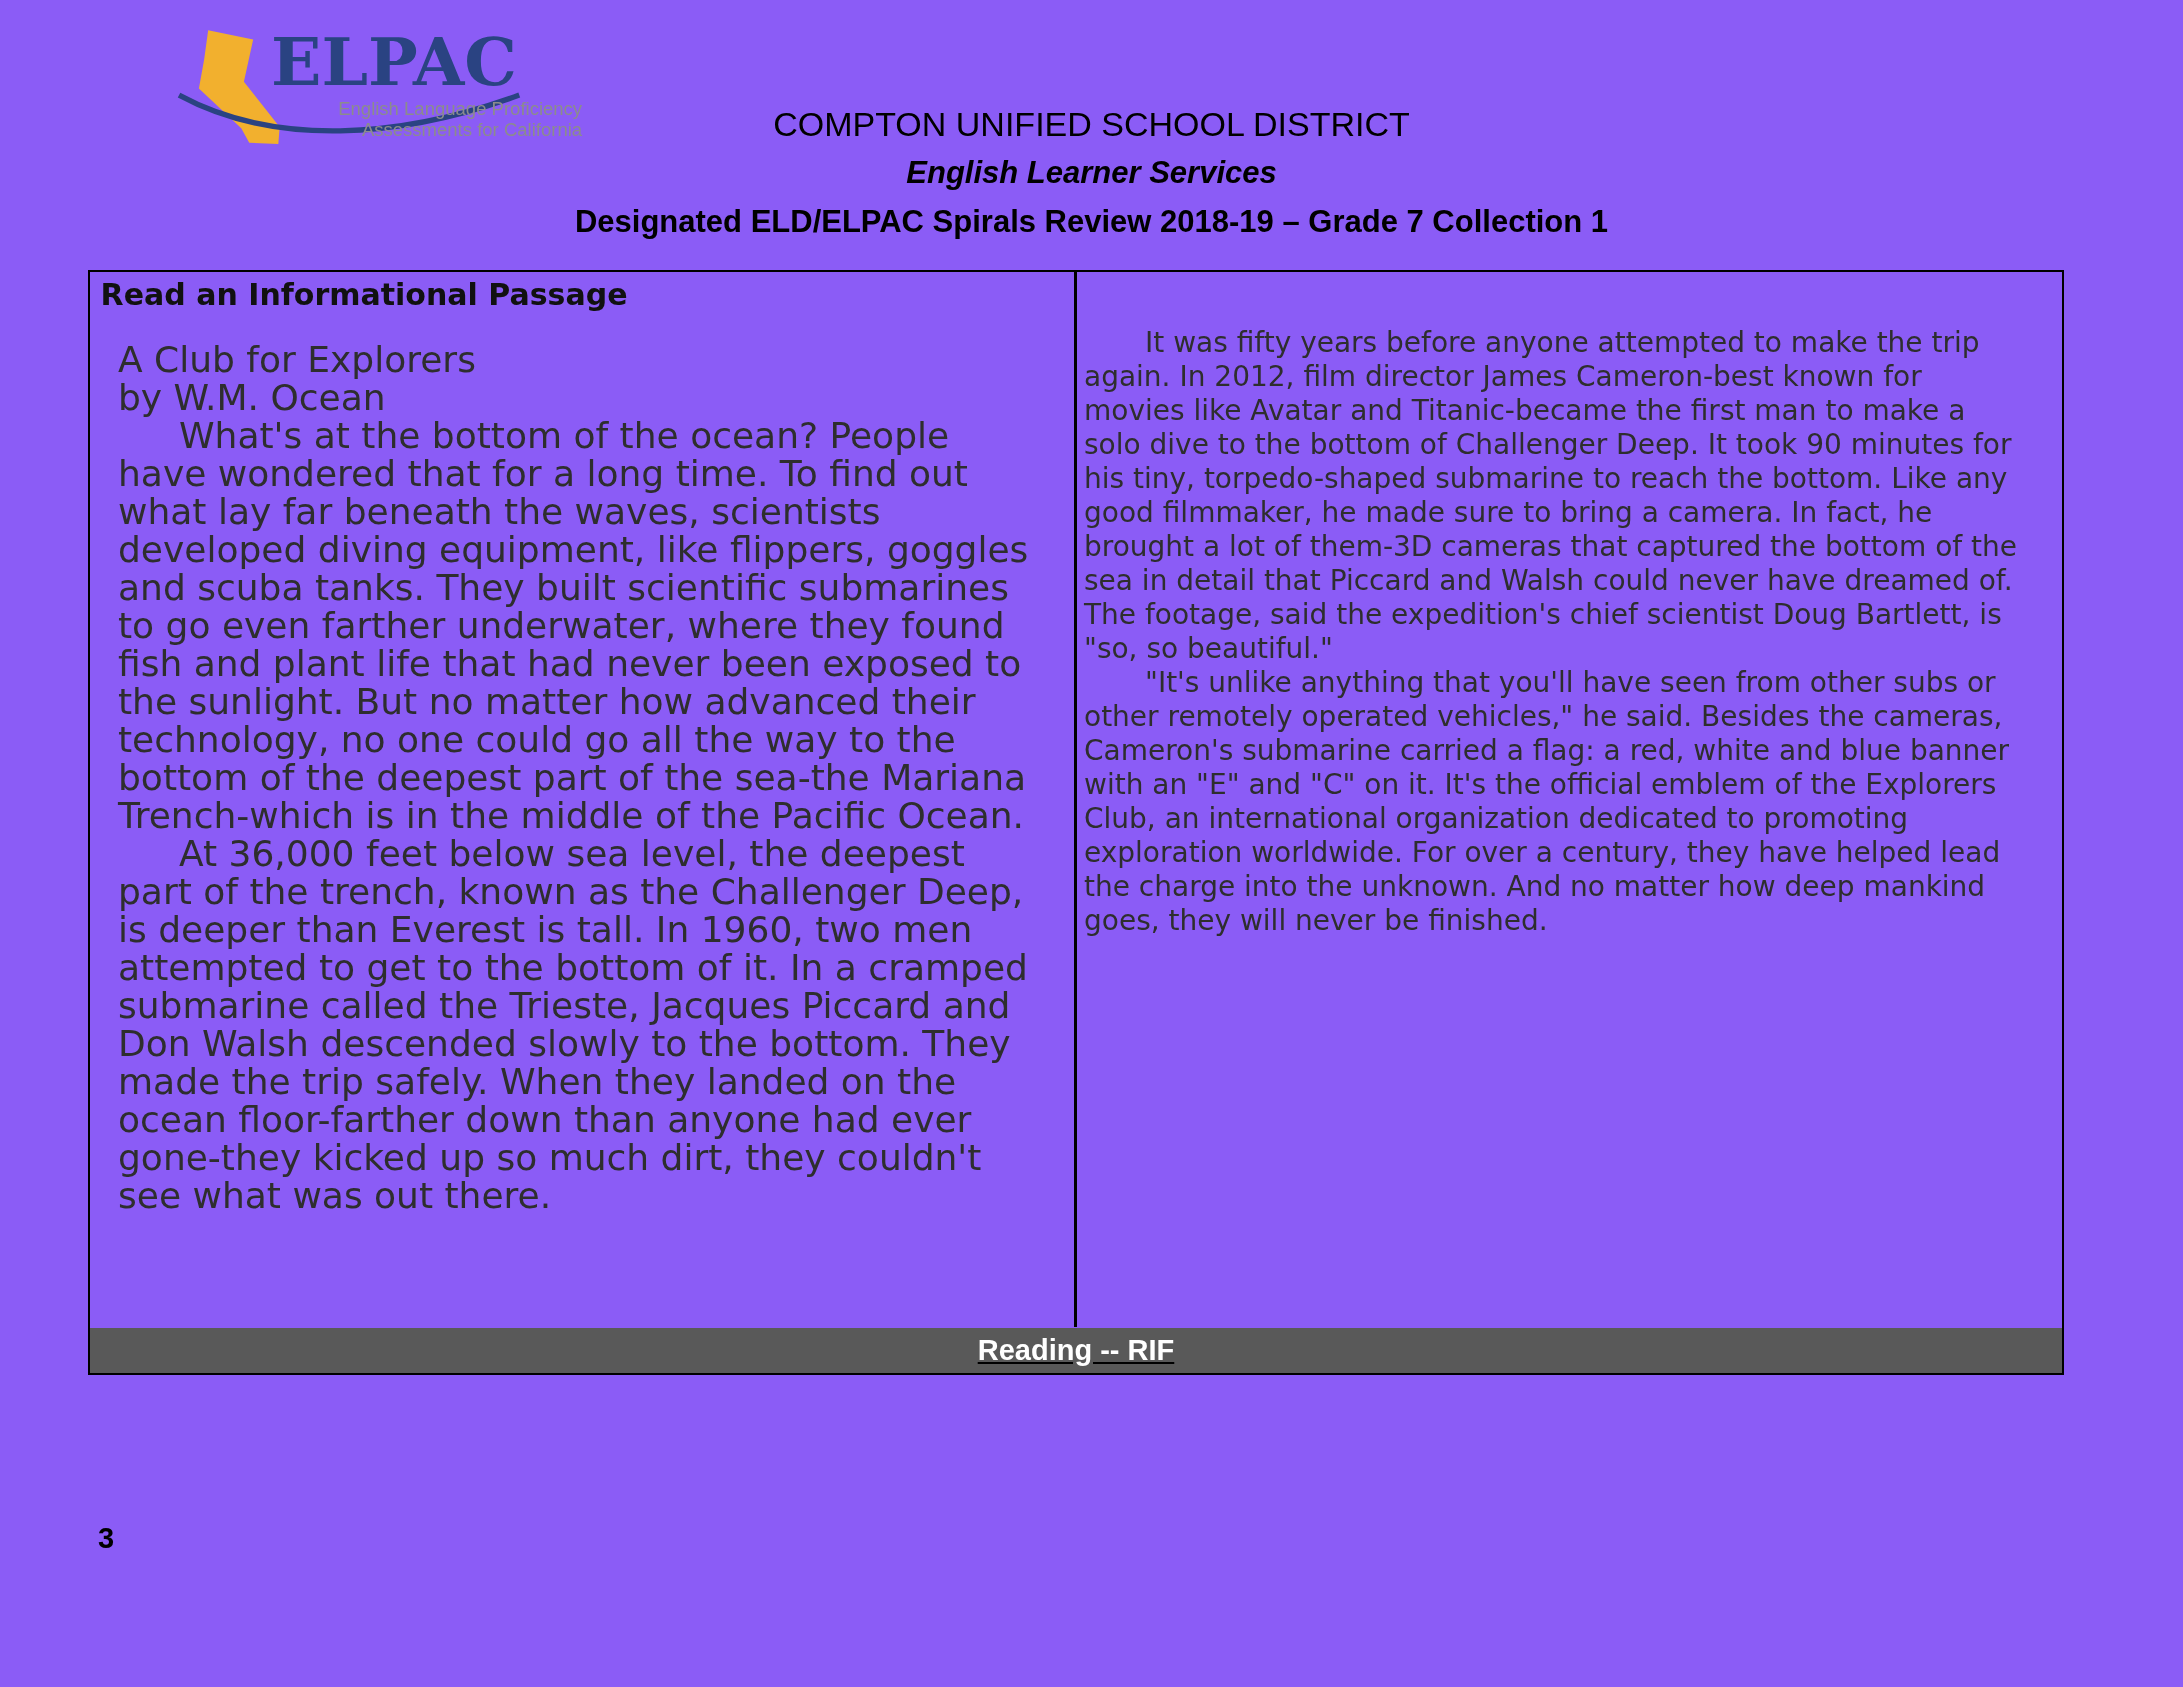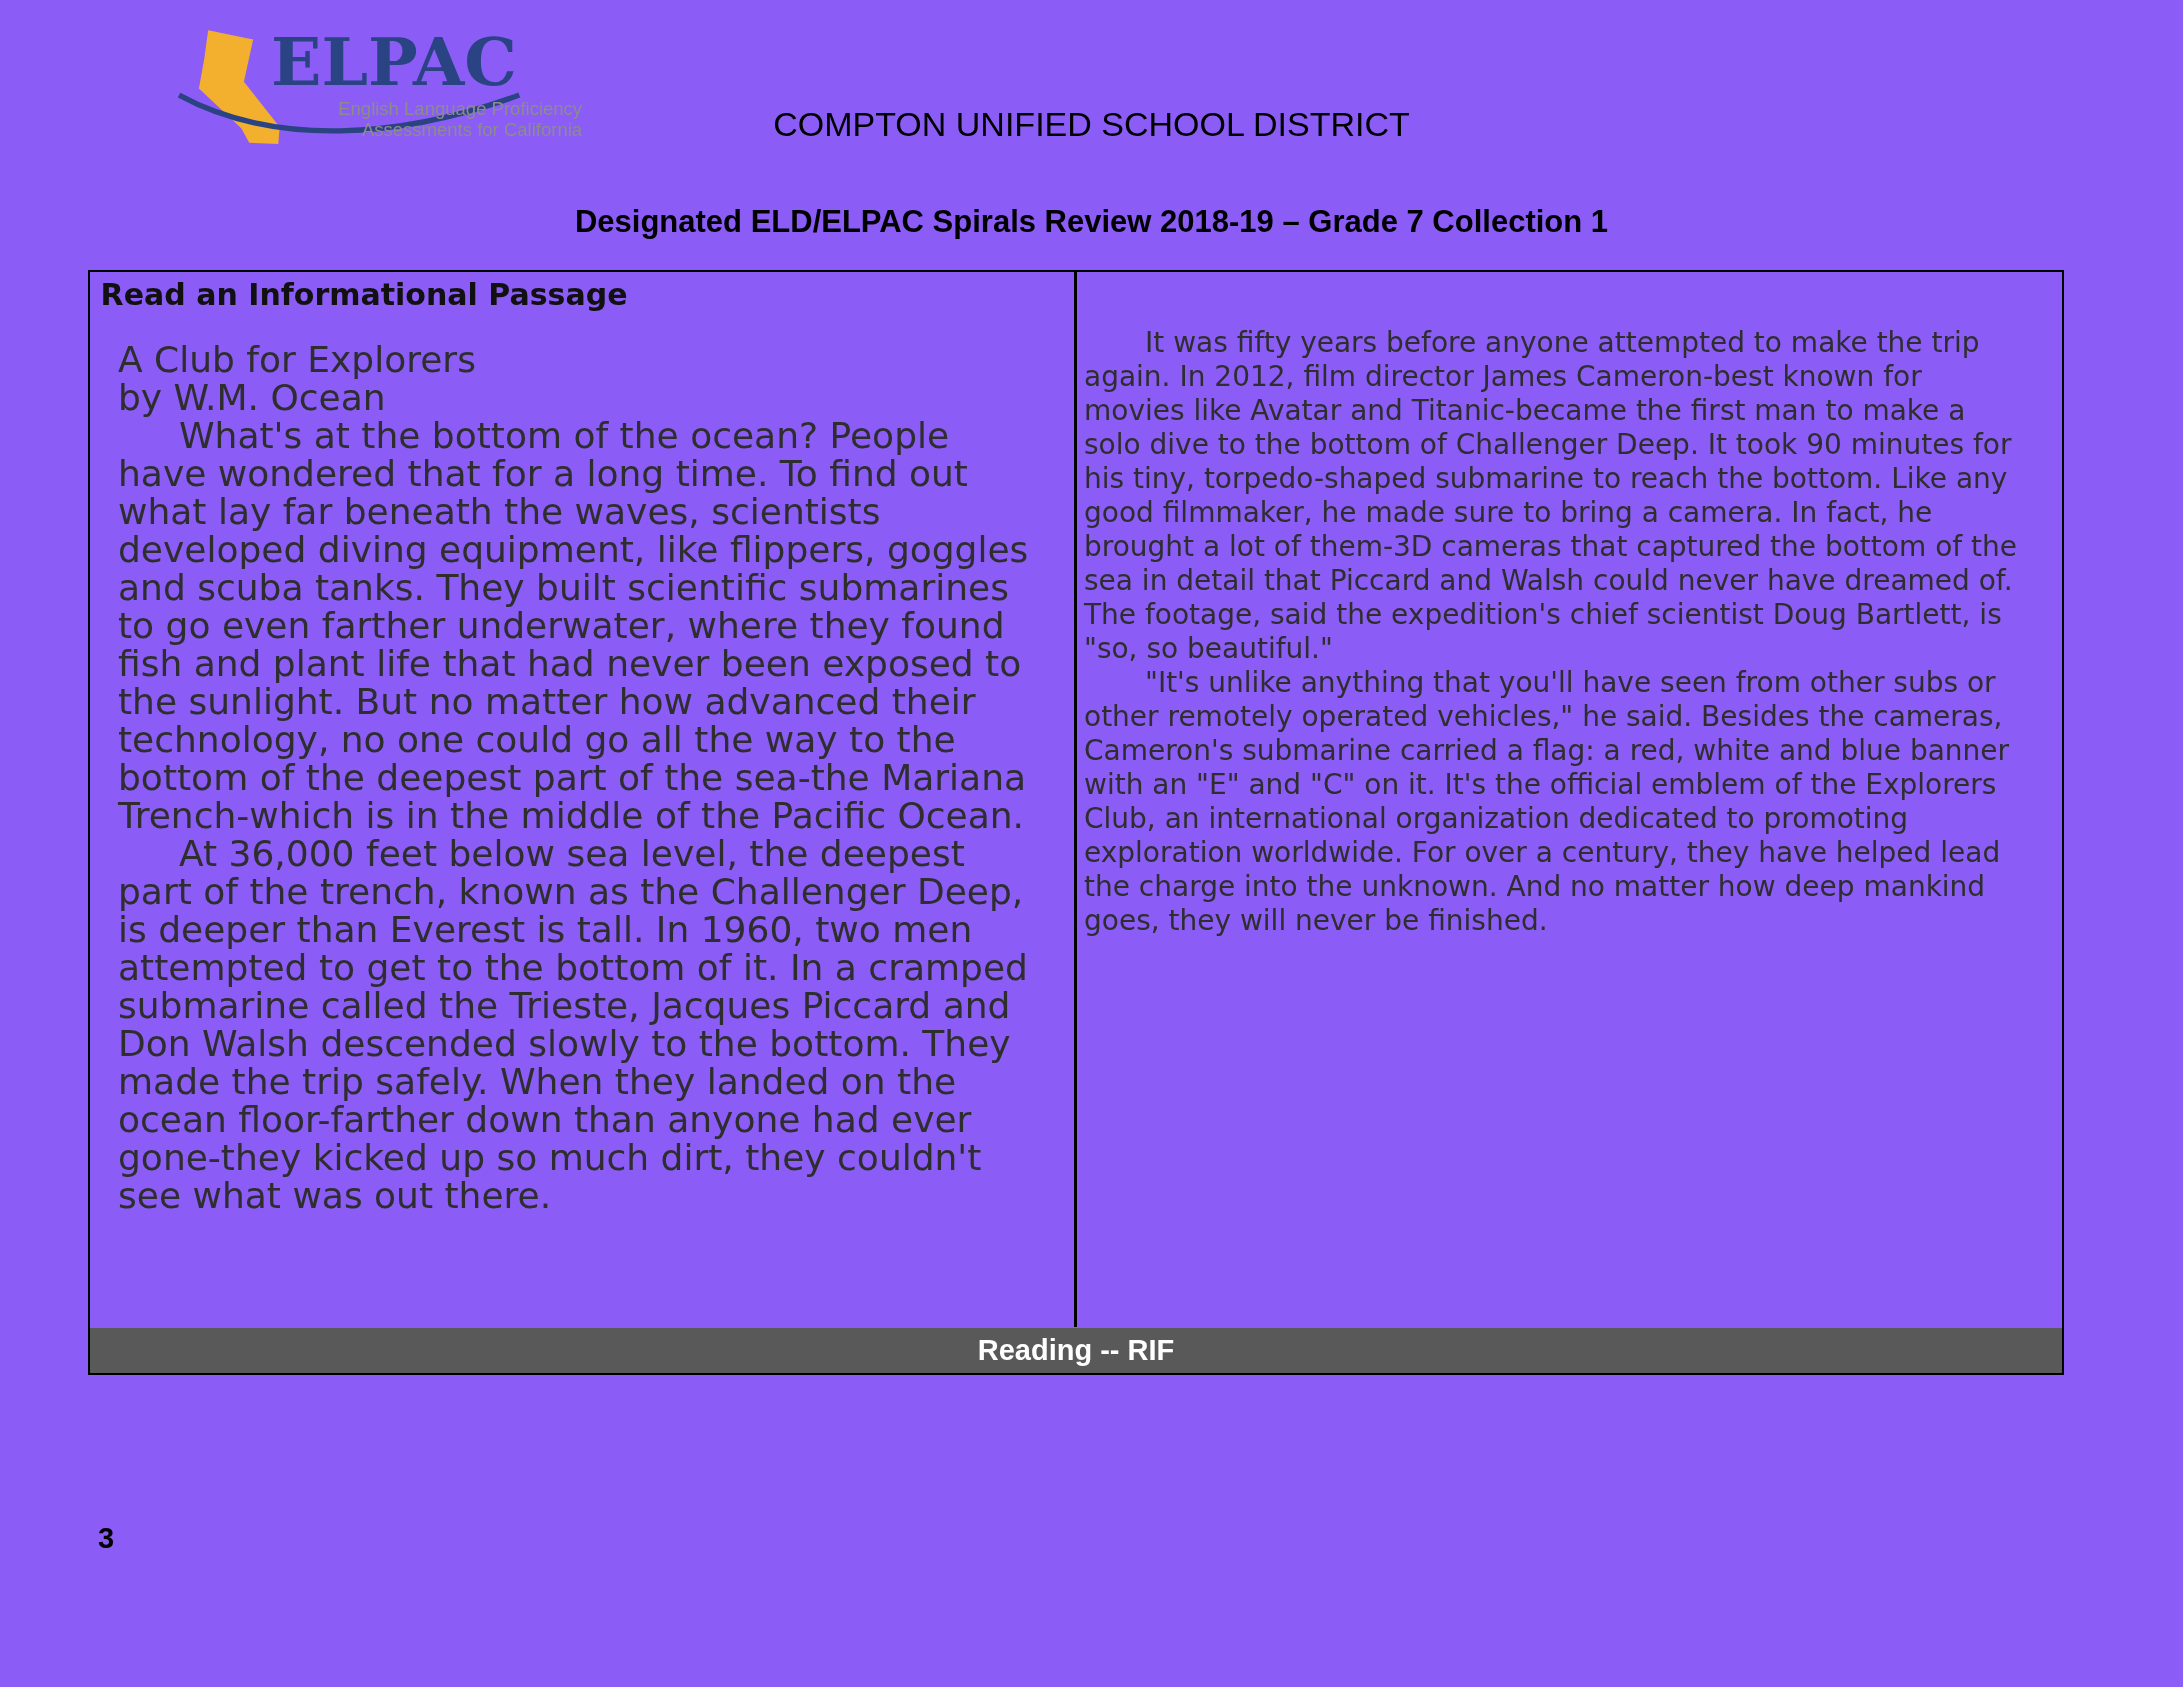--- a/index.html
+++ b/index.html
@@ -42,21 +42,21 @@
   .col { position: absolute; color: #2e2e2e; font-family: "DejaVu Sans", sans-serif; }
   .col-left  { left: 28px;  top: 69px; width: 926px; font-size: 36px; line-height: 38px; }
   .col-right { left: 994px; top: 54px; width: 937px; font-size: 28px; line-height: 34px; }
   .para { margin: 0; text-indent: 61px; }
   .p-title, .p-byline { margin: 0; text-indent: 0; }
 
   .footer-bar {
     position: absolute; left: 0; bottom: 0;
     width: 100%; height: 45px;
     background: #595959;
-    display: flex; align-items: center; justify-content: center;
+    display: flex; align-items: center; justify-content: center; text-decoration: underline;
   }
   .footer-bar span {
     color: #ffffff; font-weight: bold; font-size: 29px;
     font-family: "Liberation Sans", sans-serif;
   }
 
   .page-number {
     position: absolute; left: 98px; top: 1522px;
     font-size: 29px; font-weight: bold;
   }
@@ -70,20 +70,21 @@
     <svg width="437" height="139" viewBox="0 0 660 210">
       <path d="M50,20 L118,34 L104,98 L158,166 L156,192 L112,190 L100,168 L36,108 L44,64 Z" fill="#F2B02E"></path>
       <path fill="none" stroke-width="8" d="M6,118 C150,196 340,184 520,118" stroke="#2A4382"></path>
       <text x="145" y="102" font-size="100" font-weight="bold" font-family="'DejaVu Serif', serif" fill="#2A4382">ELPAC</text>
       <text x="615" y="148" font-size="28" text-anchor="end" font-family="'Liberation Sans', sans-serif" fill="#8C8C8C">English Language Proficiency</text>
       <text x="615" y="180" font-size="28" text-anchor="end" font-family="'Liberation Sans', sans-serif" fill="#8C8C8C">Assessments for California</text>
     </svg>
   </div>
 
   <div class="hdr hdr-district">COMPTON UNIFIED SCHOOL DISTRICT</div>
+  <div class="hdr hdr-services">English Learner Services</div>
   <div class="hdr hdr-review">Designated ELD/ELPAC Spirals Review 2018-19 – Grade 7 Collection 1</div>
 
   <div class="box">
     <div class="box-heading">Read an Informational Passage</div>
     <div class="divider"></div>
 
     <div class="col col-left">
       <p class="p-title">A Club for Explorers</p>
       <p class="p-byline">by W.M. Ocean</p>
       <p class="para">What's at the bottom of the ocean? People have wondered that for a long time. To find out what lay far beneath the waves, scientists developed diving equipment, like flippers, goggles and scuba tanks. They built scientific submarines to go even farther underwater, where they found fish and plant life that had never been exposed to the sunlight. But no matter how advanced their technology, no one could go all the way to the bottom of the deepest part of the sea-the Mariana Trench-which is in the middle of the Pacific Ocean.</p>

